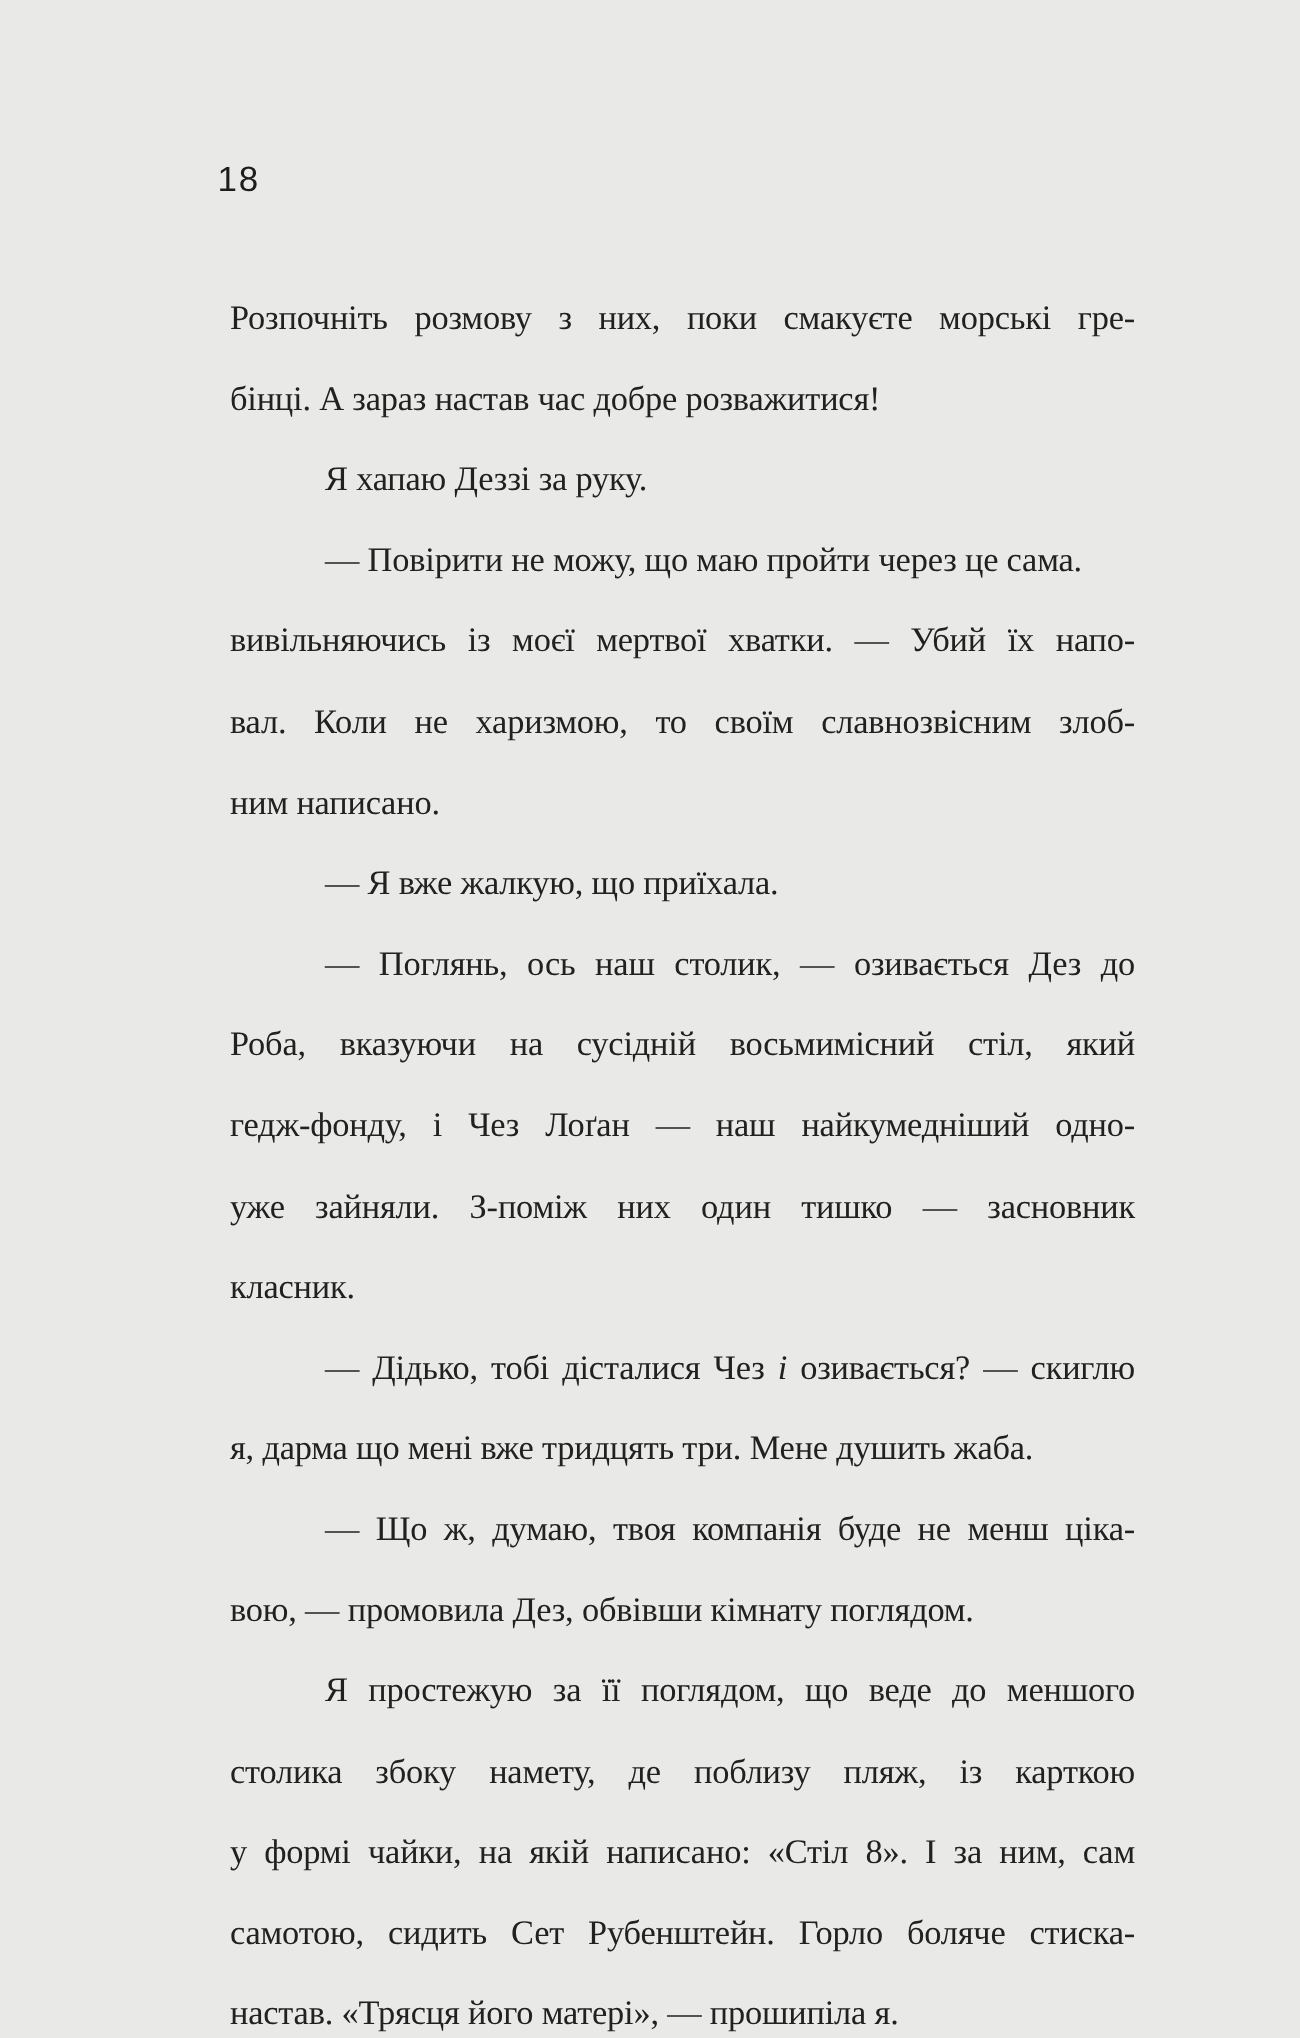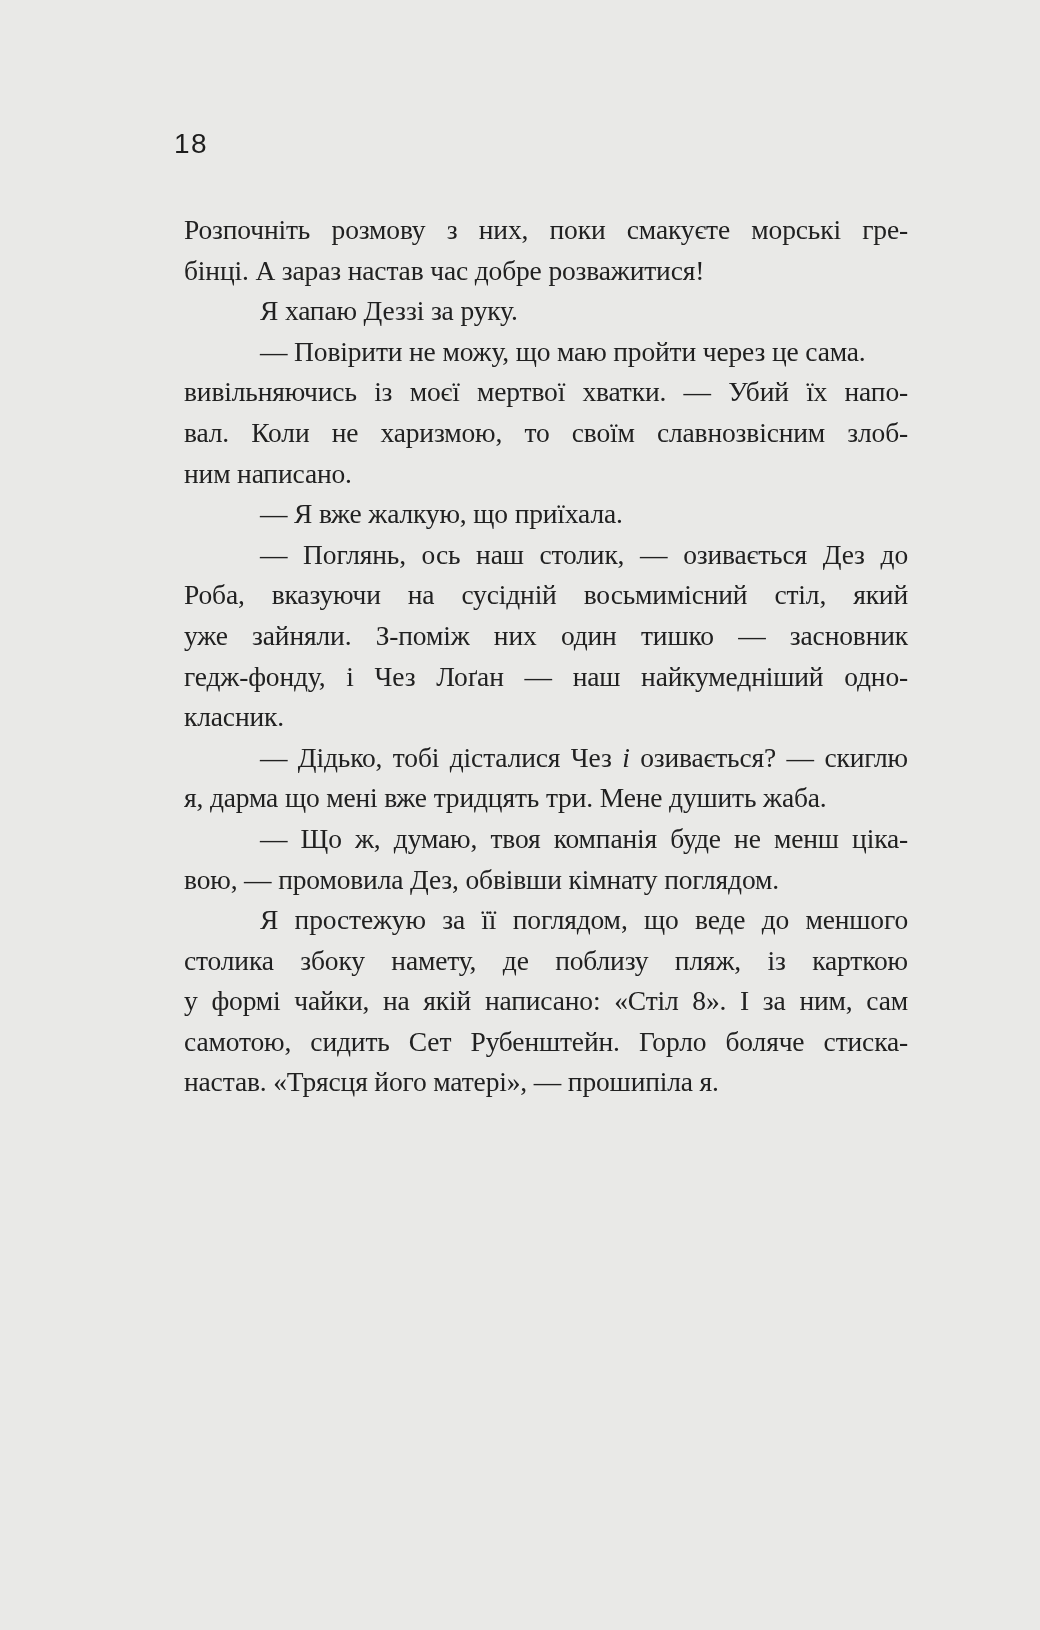--- a/index.html
+++ b/index.html
@@ -35,20 +35,21 @@
     width: 724px;
     font-size: 27.5px;
     line-height: 40.6px;
     color: #212121;
     letter-spacing: -0.15px;
   }
   .line {
     text-align: justify;
     text-align-last: justify;
     white-space: normal;
+    margin-top: 24px;
   }
   .line.last {
     text-align-last: left;
   }
   .line.indent {
     text-indent: 76px;
   }
   .line i {
     font-style: italic;
   }
@@ -62,22 +63,22 @@
       <div class="line"><span>Розпочніть розмову з них, поки смакуєте морські гре-</span></div>
       <div class="line last"><span>бінці. А зараз настав час добре розважитися!</span></div>
       <div class="line indent last"><span>Я хапаю Деззі за руку.</span></div>
       <div class="line indent last"><span>— Повірити не можу, що маю пройти через це сама.</span></div>
       <div class="line"><span>вивільняючись із моєї мертвої хватки. — Убий їх напо-</span></div>
       <div class="line"><span>вал. Коли не харизмою, то своїм славнозвісним злоб-</span></div>
       <div class="line last"><span>ним написано.</span></div>
       <div class="line indent last"><span>— Я вже жалкую, що приїхала.</span></div>
       <div class="line indent"><span>— Поглянь, ось наш столик, — озивається Дез до</span></div>
       <div class="line"><span>Роба, вказуючи на сусідній восьмимісний стіл, який</span></div>
+      <div class="line"><span>гедж-фонду, і Чез Лоґан — наш найкумедніший одно-</span></div>
       <div class="line"><span>уже зайняли. З-поміж них один тишко — засновник</span></div>
-      <div class="line"><span>гедж-фонду, і Чез Лоґан — наш найкумедніший одно-</span></div>
       <div class="line last"><span>класник.</span></div>
       <div class="line indent"><span>— Дідько, тобі дісталися Чез </span><i>і</i><span> озивається? — скиглю</span></div>
       <div class="line last"><span>я, дарма що мені вже тридцять три. Мене душить жаба.</span></div>
       <div class="line indent"><span>— Що ж, думаю, твоя компанія буде не менш ціка-</span></div>
       <div class="line last"><span>вою, — промовила Дез, обвівши кімнату поглядом.</span></div>
       <div class="line indent"><span>Я простежую за її поглядом, що веде до меншого</span></div>
       <div class="line"><span>столика збоку намету, де поблизу пляж, із карткою</span></div>
       <div class="line"><span>у формі чайки, на якій написано: «Стіл 8». І за ним, сам</span></div>
       <div class="line"><span>самотою, сидить Сет Рубенштейн. Горло боляче стиска-</span></div>
       <div class="line last"><span>настав. «Трясця його матері», — прошипіла я.</span></div>

